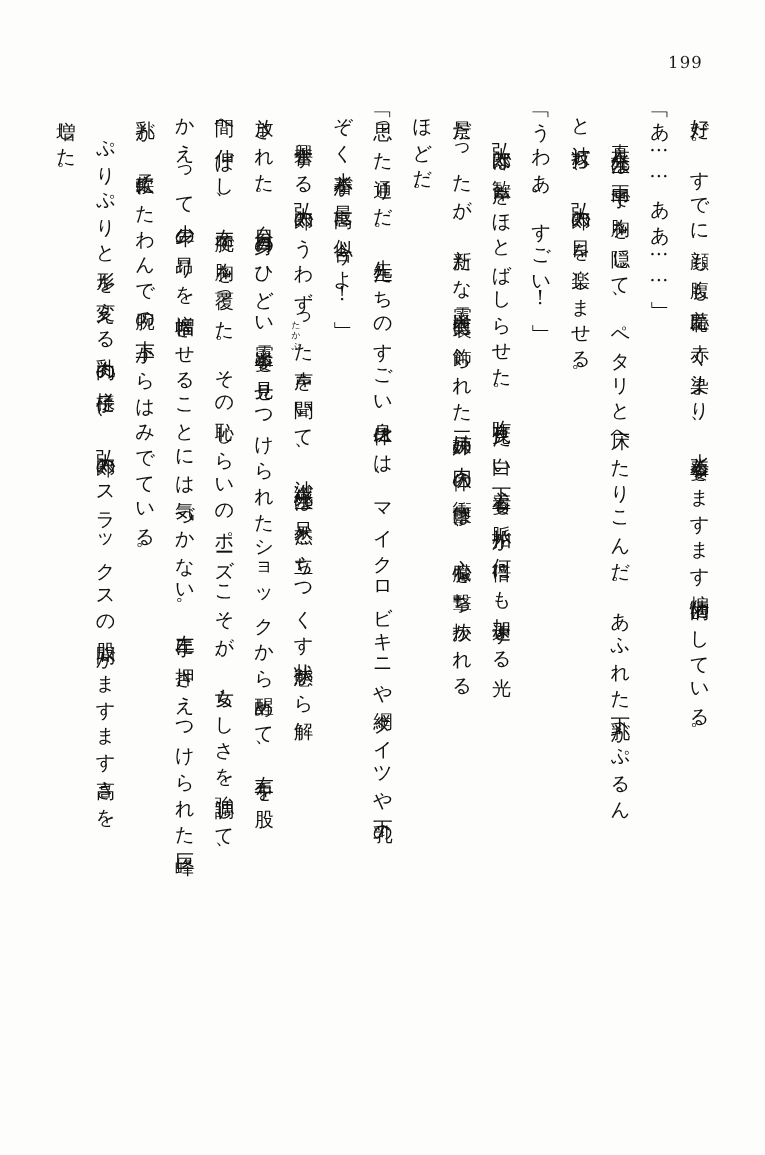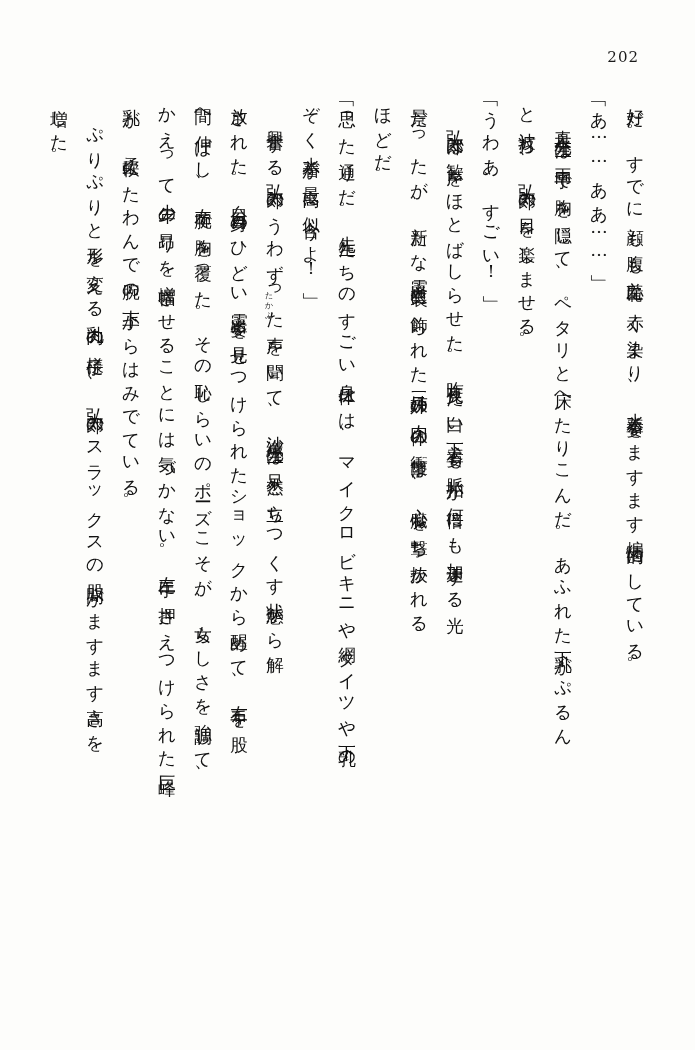--- a/index.html
+++ b/index.html
@@ -63,21 +63,21 @@
     letter-spacing: 1px;
     color: #222;
     font-family: "DejaVu Serif", "Liberation Serif", serif;
   }
 </style>
 </head>
 <body>
 
 <div id="page">
 
-  <div id="page-number">202</div>
+  <div id="page-number">199</div>
 
   <div id="text-block">
     <div class="vline">好だ。すでに顔も腹も羞恥に赤く染まり、水着姿をますます煽情的にしている。</div>
     <div class="vline">「あ……ああ……」</div>
     <div class="vline">　真衣先生は両手で胸を隠して、ペタリと床へたりこんだ。あふれた下乳がぷるん</div>
     <div class="vline">と波打ち、弘太郎の目を楽しませる。</div>
     <div class="vline">「うわあ、すごい!」</div>
     <div class="vline">　弘太郎は歓声をほとばしらせた。昨夜見た白い下着姿も脈拍が何倍にも加速する光</div>
     <div class="vline">景だったが、新たな露出衣装に飾られた三姉妹の肉体の衝撃は、心臓を撃ち抜かれる</div>
     <div class="vline">ほどだ。</div>

